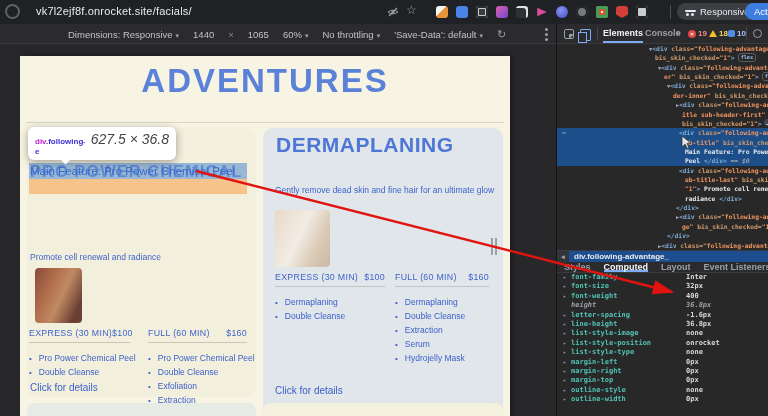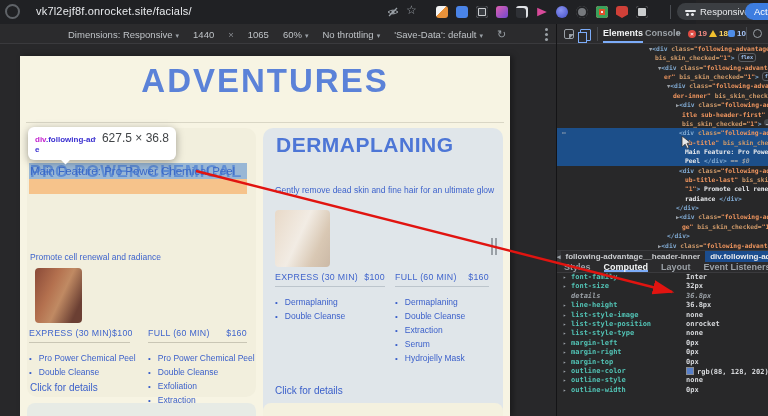--- a/index.html
+++ b/index.html
@@ -84,21 +84,21 @@
   .hl-orange{position:absolute;left:9px;top:123px;width:218px;height:15px;background:rgba(246,178,107,.72);}
   .hl-text{position:absolute;left:10px;top:109px;font-size:11.5px;color:#3a68c8;white-space:nowrap;}
   
   .tooltip{position:absolute;left:8px;top:71px;width:148px;height:33px;background:#fff;border-radius:6px;
     box-shadow:0 2px 8px rgba(0,0,0,.35);z-index:30;padding:4px 7px;box-sizing:border-box;}
   .tooltip:after{content:"";position:absolute;left:34px;bottom:-3px;width:7px;height:7px;background:#fff;
     transform:rotate(45deg);}
   .tt-line1{display:flex;gap:6px;align-items:baseline;white-space:nowrap;}
   .tt-sel{font-size:8px;font-weight:bold;color:#3a2fd0;overflow:hidden;max-width:96px;}
   .tt-sel b{color:#c323cf;font-weight:bold;}
-  .tt-dims{font-size:12px;color:#424548;}
+  .tt-dims{font-size:14px;color:#424548;font-style:italic;}
   .tt-line2{font-size:8px;font-weight:bold;color:#3a2fd0;}
   
   .devtools{position:absolute;left:556px;top:24px;width:212px;height:392px;background:#282829;
     border-left:1px solid #141416;box-sizing:border-box;font-weight:bold;}
   .dt-toolbar{position:absolute;left:0;top:0;width:212px;height:20px;background:#2b2b2d;
     border-bottom:1px solid #3a3a3d;box-sizing:border-box;}
   .insp{position:absolute;left:7px;top:5px;width:10px;height:10px;border:1px solid #9aa0a6;border-radius:2px;box-sizing:border-box;}
   .insp:after{content:"";position:absolute;left:4px;top:4px;width:0;height:0;
     border-left:5px solid #9aa0a6;border-bottom:5px solid transparent;}
   .devicetgl{position:absolute;left:23px;top:5px;width:9px;height:10px;border:1px solid #7cacf8;border-radius:1px;}
@@ -383,21 +383,20 @@
         <div class="tline" style="padding-left: 128px;"><span class="seg-x">radiance </span><span class="seg-t">&lt;/div&gt;</span></div>
         <div class="tline" style="padding-left: 119px;"><span class="seg-t">&lt;/div&gt;</span></div>
         <div class="tline" style="padding-left: 119px;"><span class="seg-a">▶</span><span class="seg-t">&lt;div</span><span class="seg-n"> class=</span><span class="seg-s">"following-advan</span></div>
         <div class="tline" style="padding-left: 125px;"><span class="seg-s">ge" </span><span class="seg-n">bis_skin_checked=</span><span class="seg-s">"1"</span></div>
         <div class="tline" style="padding-left: 110px;"><span class="seg-t">&lt;/div&gt;</span></div>
         <div class="tline" style="padding-left: 101px;"><span class="seg-a">▶</span><span class="seg-t">&lt;div</span><span class="seg-n"> class=</span><span class="seg-s">"following-advanta</span></div>
       </div>
 
     <div class="crumbs">
       <div class="crumb-arrow">◂</div>
-      <div class="crumb">following-advantage__header-inner</div>
       <div class="crumb active">div.following-advantage_</div>
     </div>
 
     <div class="sb-tabs">
       <div class="sb-tab">Styles</div>
       <div class="sb-tab active">Computed</div>
       <div class="sb-tab">Layout</div>
       <div class="sb-tab">Event Listeners</div>
 
     </div>
@@ -406,24 +405,34 @@
         <div class="crow">
           <span class="carr">▸</span>
           <span class="cname">font-family</span>
           <span class="cval">Inter</span>
         </div>
         <div class="crow">
           <span class="carr">▸</span>
           <span class="cname">font-size</span>
           <span class="cval">32px</span>
         </div>
+        <div class="crow">
+          <span class="carr">▸</span>
+          <span class="cname">font-weight</span>
+          <span class="cval">400</span>
+        </div>
         <div class="crow ital">
           <span class="carr"></span>
-          <span class="cname">details</span>
+          <span class="cname">height</span>
           <span class="cval">36.8px</span>
+        </div>
+        <div class="crow">
+          <span class="carr">▸</span>
+          <span class="cname">letter-spacing</span>
+          <span class="cval">-1.6px</span>
         </div>
         <div class="crow">
           <span class="carr">▸</span>
           <span class="cname">line-height</span>
           <span class="cval">36.8px</span>
         </div>
         <div class="crow">
           <span class="carr">▸</span>
           <span class="cname">list-style-image</span>
           <span class="cval">none</span>
@@ -445,25 +454,20 @@
         </div>
         <div class="crow">
           <span class="carr">▸</span>
           <span class="cname">margin-right</span>
           <span class="cval">0px</span>
         </div>
         <div class="crow">
           <span class="carr">▸</span>
           <span class="cname">margin-top</span>
           <span class="cval">0px</span>
-        </div>
-        <div class="crow">
-          <span class="carr">▸</span>
-          <span class="cname">outline-color</span>
-          <span class="cval"><span class="sw" style="background: rgb(88, 128, 202);"></span>rgb(88, 128, 202)</span>
         </div>
         <div class="crow">
           <span class="carr">▸</span>
           <span class="cname">outline-style</span>
           <span class="cval">none</span>
         </div>
         <div class="crow">
           <span class="carr">▸</span>
           <span class="cname">outline-width</span>
           <span class="cval">0px</span>

